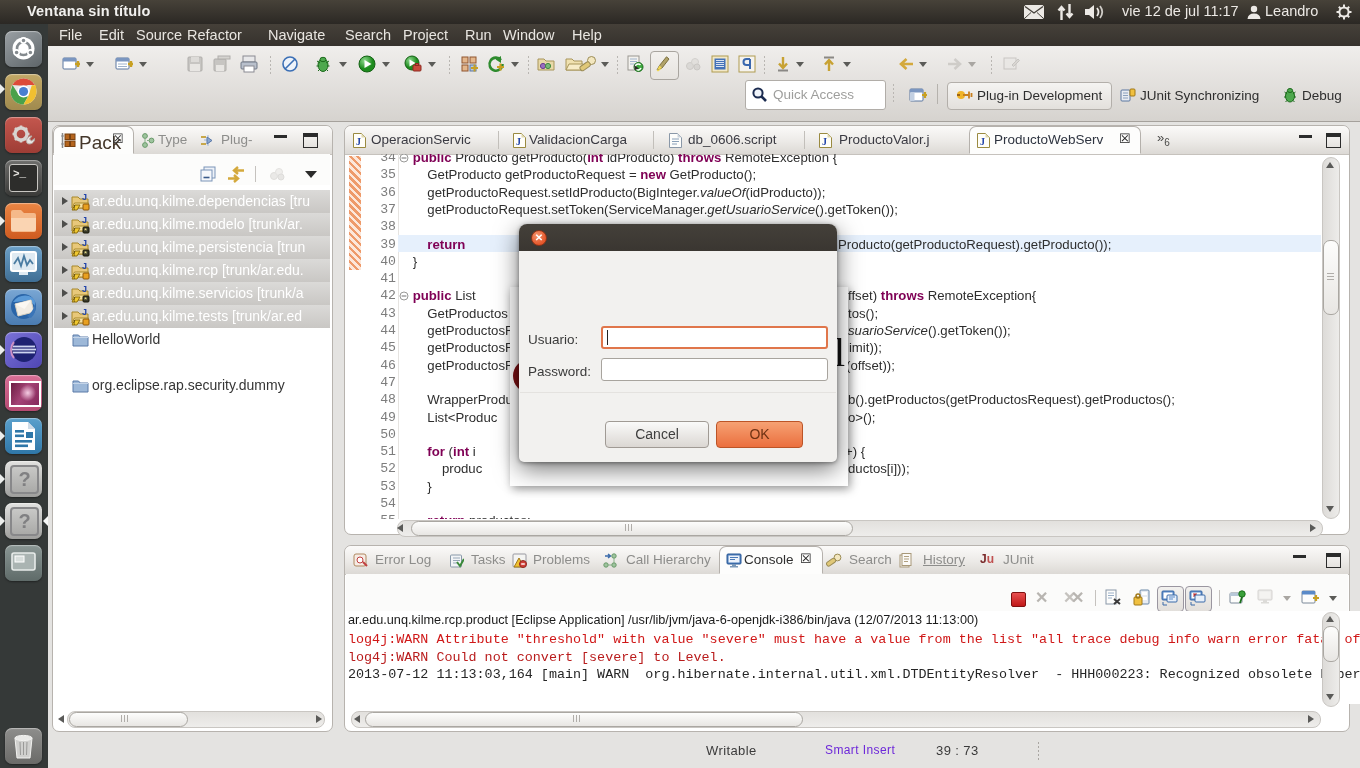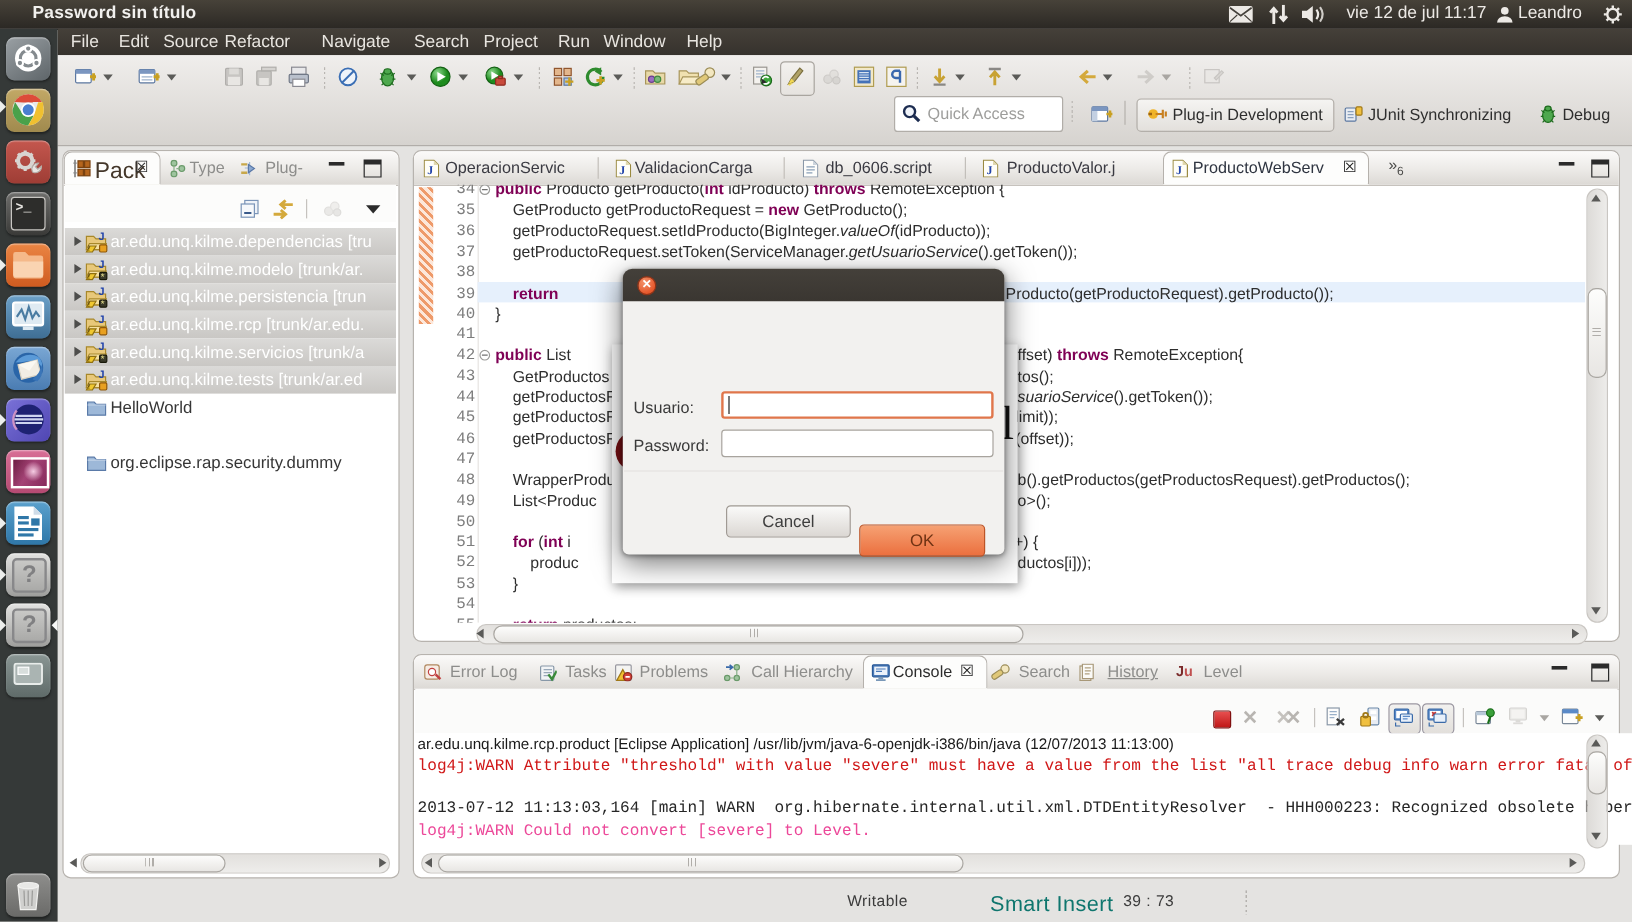--- a/index.html
+++ b/index.html
@@ -60,21 +60,21 @@
   #dlghead{position:absolute;left:10px;top:8px;font-size:15.5px;font-weight:bold;color:#3f3f3f;}
   .fldlabel{position:absolute;left:9px;font-size:13.5px;color:#3a3a3a;}
   .fld{position:absolute;left:82px;width:227px;height:23px;background:#fff;border-radius:3px;box-sizing:border-box;}
   .dbtn{position:absolute;top:197px;width:104px;height:27px;border-radius:4px;box-sizing:border-box;
     font-size:14px;text-align:center;line-height:25px;}
 </style>
 </head>
 <body>
 
 <div class="abs" id="toppanel">
-  <div class="abs title">Password sin título</div>
+  <div class="abs title">Ventana sin título</div>
   <svg class="tpico" style="left:1024px;top:5px" width="20" height="14" viewBox="0 0 20 14">
       <rect x="0.5" y="0.5" width="19" height="13" rx="1.5" fill="#ece9e5" stroke="#ece9e5"></rect>
       <path d="M1 1.5 L10 8 L19 1.5" fill="none" stroke="#45413b" stroke-width="1.4"></path>
       <path d="M1 13 L7 7.5 M19 13 L13 7.5" fill="none" stroke="#45413b" stroke-width="1"></path>
     </svg>
   <svg class="tpico" style="left:1057px;top:4px" width="17" height="16" viewBox="0 0 17 16">
       <path d="M4.5 16 L4.5 4 M1.5 6.5 L4.5 3 L7.5 6.5" stroke="#ece9e5" stroke-width="2.4" fill="none"></path>
       <path d="M12.5 0 L12.5 12 M9.5 9.5 L12.5 13 L15.5 9.5" stroke="#ece9e5" stroke-width="2.4" fill="none"></path>
     </svg>
   <svg class="tpico" style="left:1085px;top:4px" width="22" height="16" viewBox="0 0 22 16">
@@ -744,21 +744,21 @@
       <rect x="0" y="7" width="10" height="4.4" rx="2" transform="rotate(-35 5 9)" fill="#e0c878" stroke="#9b8c56"></rect>
     </svg>
   <span class="vtabtxt" style="left:504px;">Search</span>
   <svg class="abs" style="left:554px;top:7px" width="14" height="15" viewBox="0 0 14 15">
       <rect x="1" y="2" width="9" height="12" fill="#f6f4f0" stroke="#a89878"></rect>
       <rect x="3" y="0.5" width="9" height="12" fill="#fbfaf7" stroke="#a89878"></rect>
       <path d="M5 3.5 h5 M5 6 h5 M5 8.5 h4" stroke="#b0a080"></path>
     </svg>
   <span class="vtabtxt" style="left:578px;text-decoration:underline;">History</span>
   <span class="abs" style="left:635px;top:6px;font-size:12px;color:#7a2a2a;font-weight:bold;">J<span style="color:#c05050">u</span></span>
-  <span class="vtabtxt" style="left:658px;">Level</span>
+  <span class="vtabtxt" style="left:658px;">JUnit</span>
   <div class="minbox" style="left:948px;top:9px;border-top:3px solid #2b2b2b;"></div>
   <div class="minbox" style="left:981px;top:7px;border:1.5px solid #2b2b2b;border-top:4px solid #2b2b2b;"></div>
 
   <div class="abs" style="left:1px;top:28px;width:1002px;height:37px;background:#fbfbfa;"></div>
   <div class="abs" style="left:666px;top:46px;width:13px;height:13px;background:linear-gradient(#e85050,#c01818);border:1px solid #801010;border-radius:2px;"></div>
   <span class="abs" style="left:690px;top:42px;font-size:16px;font-weight:bold;color:#b8b5b1;">✕</span>
   <span class="abs" style="left:718px;top:42px;font-size:16px;font-weight:bold;color:#c5c2be;">✕</span>
     <span class="abs" style="left:726px;top:42px;font-size:16px;font-weight:bold;color:#b8b5b1;">✕</span>
   <div class="abs" style="left:750px;top:44px;width:1px;height:16px;background:#c5c2be;"></div>
   <svg class="abs" style="left:760px;top:43px" width="17" height="17" viewBox="0 0 17 17">
@@ -806,52 +806,52 @@
   <svg class="abs" style="left:956px;top:43px" width="18" height="17" viewBox="0 0 18 17">
       <rect x="1" y="2" width="13" height="12" rx="1" fill="#fdfdfc" stroke="#7a8898"></rect>
       <rect x="1" y="2" width="13" height="3.5" fill="#5a8ac8"></rect>
       <path d="M12 9 h6 M15 6 v6" stroke="#c8a022" stroke-width="2.2"></path>
     </svg>
   <div class="dda" style="left:984px;top:50px"></div>
 
   <div class="abs" style="left:1px;top:65px;width:1108px;height:93px;overflow:hidden;background:#fff;">
     <div class="abs" style="left:2px;top:2px;font-size:12.7px;color:#1a1a1a;white-space:pre;">ar.edu.unq.kilme.rcp.product [Eclipse Application] /usr/lib/jvm/java-6-openjdk-i386/bin/java (12/07/2013 11:13:00)</div>
     <div class="consoletxt" style="left:2px;top:20px;color:#d01818;">log4j:WARN Attribute "threshold" with value "severe" must have a value from the list "all trace debug info warn error fatal off"</div>
-    <div class="consoletxt" style="left:2px;top:37.6px;color:#ec4899;margin-top:36px;">log4j:WARN Could not convert [severe] to Level.</div>
+    <div class="consoletxt" style="left:2px;top:37.6px;color:#b91c1c;">log4j:WARN Could not convert [severe] to Level.</div>
     <div class="consoletxt" style="left:2px;top:55.2px;color:#262626;">2013-07-12 11:13:03,164 [main] WARN  org.hibernate.internal.util.xml.DTDEntityResolver  - HHH000223: Recognized obsolete hibernate namespace hibernate.sourceforge.net </div>
   </div>
 
   <div class="scrtrack" style="left:977px;top:66px;width:16px;height:93px;border-radius:9px;background:linear-gradient(90deg,#dddbd8,#edecea);"></div>
   <div class="sarrow" style="left:981px;top:70px;border-left:4px solid transparent;border-right:4px solid transparent;border-bottom:6px solid #5a5a58;"></div>
   <div class="sarrow" style="left:981px;top:148px;border-left:4px solid transparent;border-right:4px solid transparent;border-top:6px solid #5a5a58;"></div>
   <div class="scrpill" style="left:978px;top:80px;width:14px;height:34px;border-radius:7px;"></div>
 
   <div class="scrtrack" style="left:6px;top:165px;width:968px;height:15px;"></div>
   <div class="scrpill" style="left:20px;top:166px;width:436px;height:13px;"></div>
   <div class="abs" style="left:228px;top:169px;width:8px;height:7px;background:repeating-linear-gradient(90deg,#b0ada9 0 1px,transparent 1px 3px);"></div>
   <div class="sarrow" style="left:9px;top:169px;border-top:4px solid transparent;border-bottom:4px solid transparent;border-right:6px solid #5a5a58;"></div>
   <div class="sarrow" style="left:963px;top:169px;border-top:4px solid transparent;border-bottom:4px solid transparent;border-left:6px solid #5a5a58;"></div>
 </div>
 
 <div class="abs" id="statusbar" style="left:0px;top:730px;width:1360px;height:38px;">
   <span class="abs" style="left:706px;top:13px;font-size:13px;letter-spacing:0.4px;color:#3b3b3b;">Writable</span>
-  <span class="abs" style="left:825px;top:13px;font-size:18px;letter-spacing:0.4px;color:#0f766e;">Smart Insert</span>
+  <span class="abs" style="left:825px;top:13px;font-size:12px;letter-spacing:0.4px;color:#6d28d9;">Smart Insert</span>
   <span class="abs" style="left:936px;top:13px;font-size:13px;letter-spacing:0.4px;color:#3b3b3b;">39 : 73</span>
   <div class="abs" style="left:1038px;top:12px;width:1px;height:20px;background:repeating-linear-gradient(#a9a6a2 0 2px,transparent 2px 4px);"></div>
 </div>
 
 <div class="abs" id="behindwin">
   <div class="abs" style="left:3px;top:72px;width:34px;height:34px;border-radius:17px;background:#7c1115;"></div>
   <div class="abs" style="left:324px;top:46px;font-family:'Liberation Serif',serif;font-size:40px;line-height:40px;color:#151515;">l</div>
 </div>
 
 <div class="abs" id="dialog">
   <div id="dlgtitle"></div>
   <div id="dlgclose">✕</div>
   <div class="fldlabel" style="top:108px;">Usuario:</div>
   <div class="fld" style="top:102px;border:2px solid #e0764b;"></div>
   <div class="abs" style="left:88px;top:106px;width:1px;height:15px;background:#222;"></div>
   <div class="fldlabel" style="top:140px;">Password:</div>
   <div class="fld" style="top:134px;border:1px solid #a8a49e;"></div>
   <div class="abs" style="left:1px;top:168px;width:316px;height:1px;background:#e4e2df;"></div>
   <div class="dbtn" style="left:86px;background:linear-gradient(#fafaf9,#dbd7d3);border:1px solid #a09a94;color:#3e3e3e;">Cancel</div>
-  <div class="dbtn" style="left:197px;width:105px;background:linear-gradient(#f6a173,#eb6f3e);border:1px solid #bc5427;color:#6f3213;margin-top:16px;">OK</div>
+  <div class="dbtn" style="left:197px;width:87px;background:linear-gradient(#f6a173,#eb6f3e);border:1px solid #bc5427;color:#6f3213;">OK</div>
 </div>
 
 </body></html>

